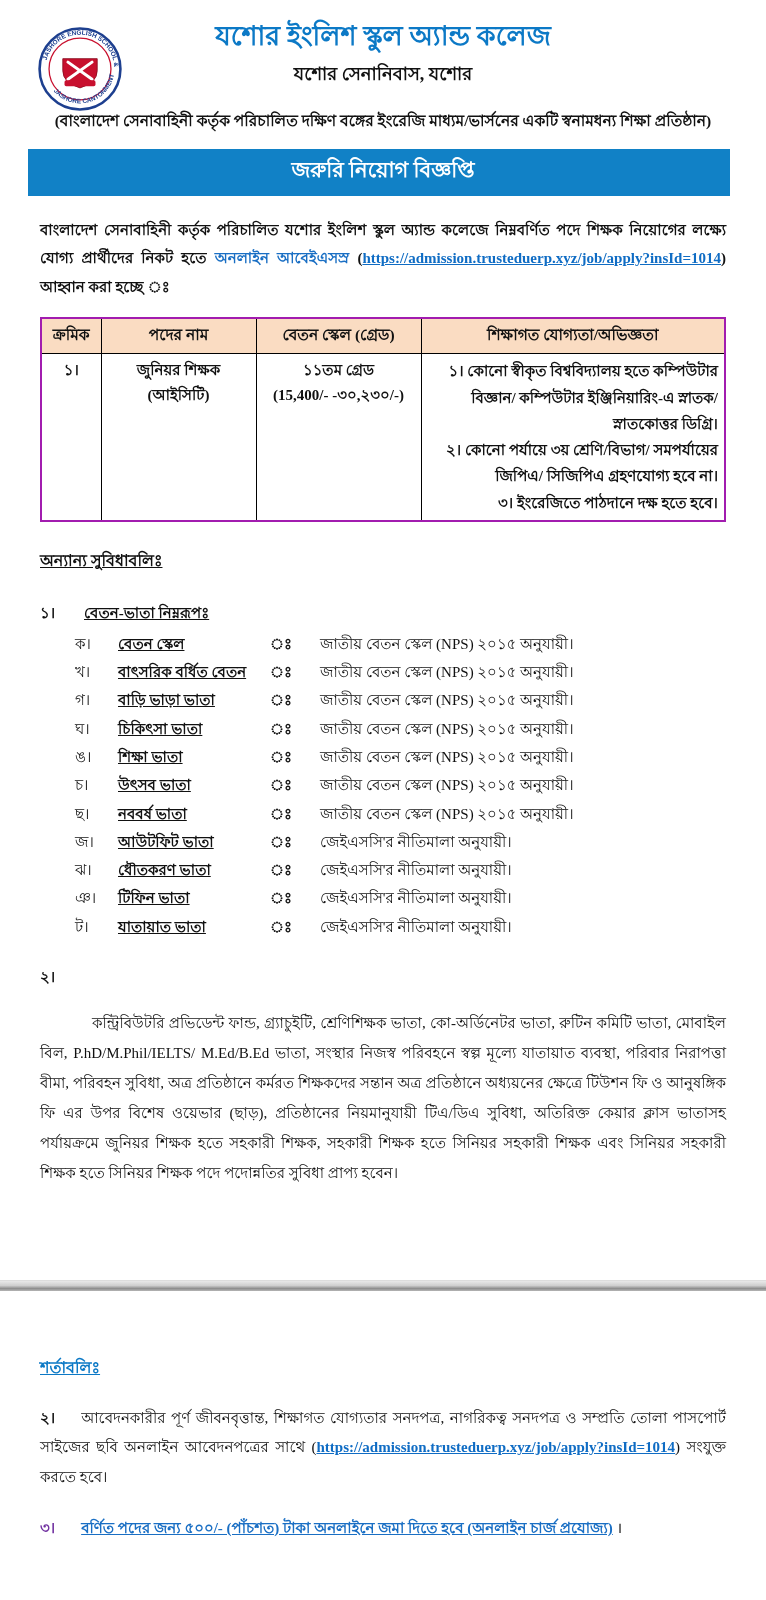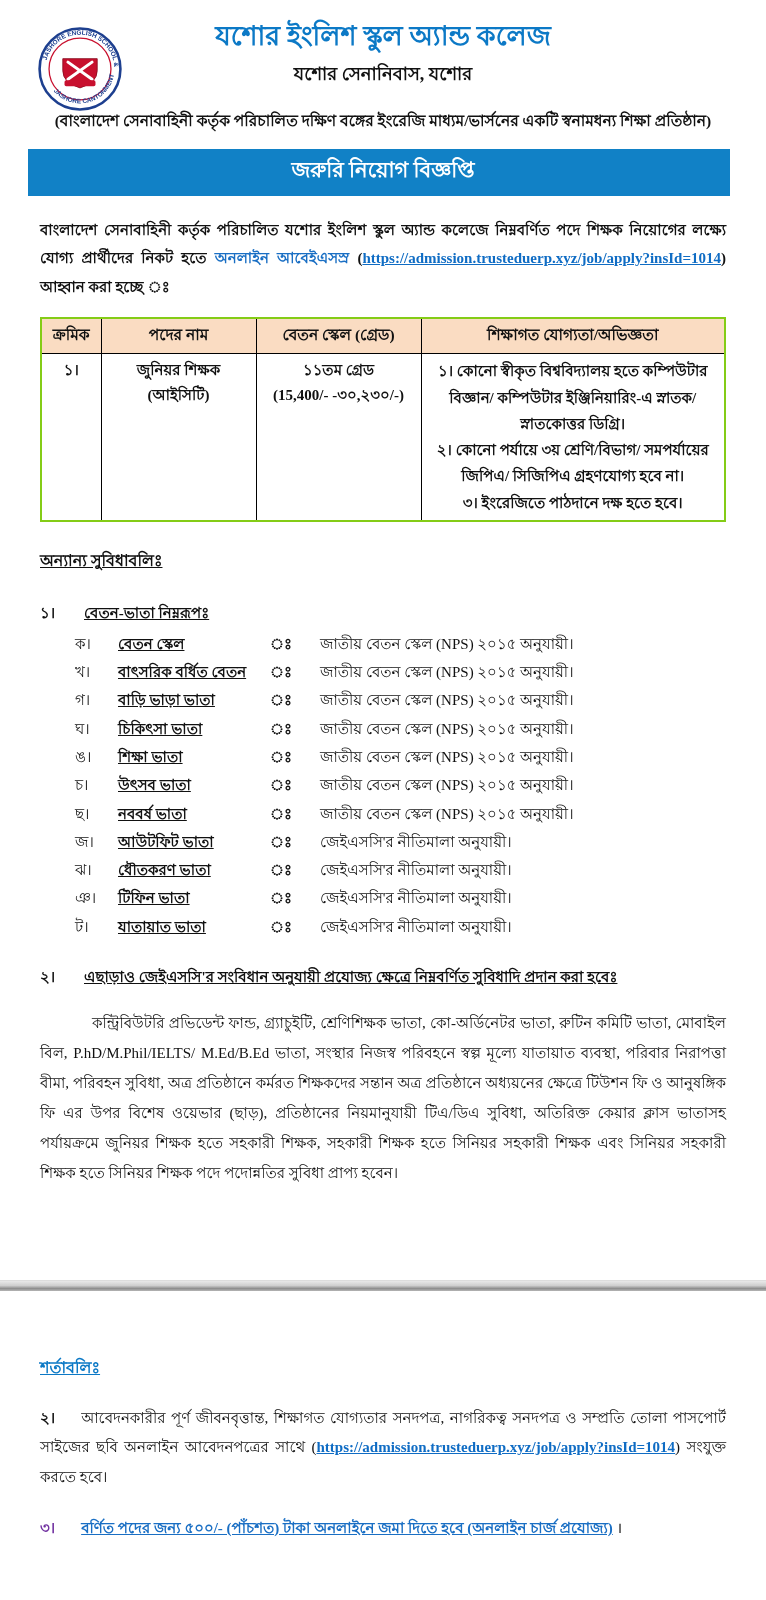--- a/index.html
+++ b/index.html
@@ -40,27 +40,27 @@
     font-weight: bold;
   }
   .blue-text { color: #1a6fc4; }
   a.doc-link, .doc-link { color: #0f6cc4; font-weight: bold; text-decoration: underline; }
 
   
   table.post-table {
     margin: 16px 40px 0 40px;
     width: 686px;
     border-collapse: collapse;
-    border: 2px solid #84cc16;
+    border: 2px solid #a21caf;
     font-weight: bold;
   }
   table.post-table th, table.post-table td { border: 1.5px solid #000; padding: 4px 6px; }
   table.post-table th { background: #fadcc2; font-size: 15.5px; font-weight: bold; }
   td.c { text-align: center; vertical-align: top; padding-top: 10px; }
-  td.qual { text-align: center; vertical-align: top; line-height: 1.75; }
+  td.qual { text-align: right; vertical-align: top; line-height: 1.75; }
   .col-serial { width: 60px; }
   .col-post  { width: 155px; }
   .col-scale { width: 165px; }
   .qual-line { display: block; }
 
   
   .section-heading {
     margin: 26px 40px 0 40px;
     font-weight: bold;
     font-size: 16px;
@@ -238,21 +238,20 @@
     <div class="allowance-row">
       <span class="al-letter">ট।</span>
       <span class="al-name">যাতায়াত ভাতা</span>
       <span class="al-sep">ঃ</span>
       <span class="al-value">জেইএসসি'র নীতিমালা অনুযায়ী।</span>
     </div>
   </div>
 
   <div class="numbered">
     <span class="num">২।</span>
-    <span class="num-title">এছাড়াও জেইএসসি'র সংবিধান অনুযায়ী প্রযোজ্য ক্ষেত্রে নিম্নবর্ণিত সুবিধাদি প্রদান করা হবেঃ</span>
   </div>
 
   <div class="body-para">কন্ট্রিবিউটরি প্রভিডেন্ট ফান্ড, গ্র্যাচুইটি, শ্রেণিশিক্ষক ভাতা, কো-অর্ডিনেটর ভাতা, রুটিন কমিটি ভাতা, মোবাইল বিল, P.hD/M.Phil/IELTS/ M.Ed/B.Ed ভাতা, সংস্থার নিজস্ব পরিবহনে স্বল্প মূল্যে যাতায়াত ব্যবস্থা, পরিবার নিরাপত্তা বীমা, পরিবহন সুবিধা, অত্র প্রতিষ্ঠানে কর্মরত শিক্ষকদের সন্তান অত্র প্রতিষ্ঠানে অধ্যয়নের ক্ষেত্রে টিউশন ফি ও আনুষঙ্গিক ফি এর উপর বিশেষ ওয়েভার (ছাড়), প্রতিষ্ঠানের নিয়মানুযায়ী টিএ/ডিএ সুবিধা, অতিরিক্ত কেয়ার ক্লাস ভাতাসহ পর্যায়ক্রমে জুনিয়র শিক্ষক হতে সহকারী শিক্ষক, সহকারী শিক্ষক হতে সিনিয়র সহকারী শিক্ষক এবং সিনিয়র সহকারী শিক্ষক হতে সিনিয়র শিক্ষক পদে পদোন্নতির সুবিধা প্রাপ্য হবেন।</div>
 
   <div class="page-break"></div>
 
   <div class="terms-heading">শর্তাবলিঃ</div>
 
 
   <div class="term">

